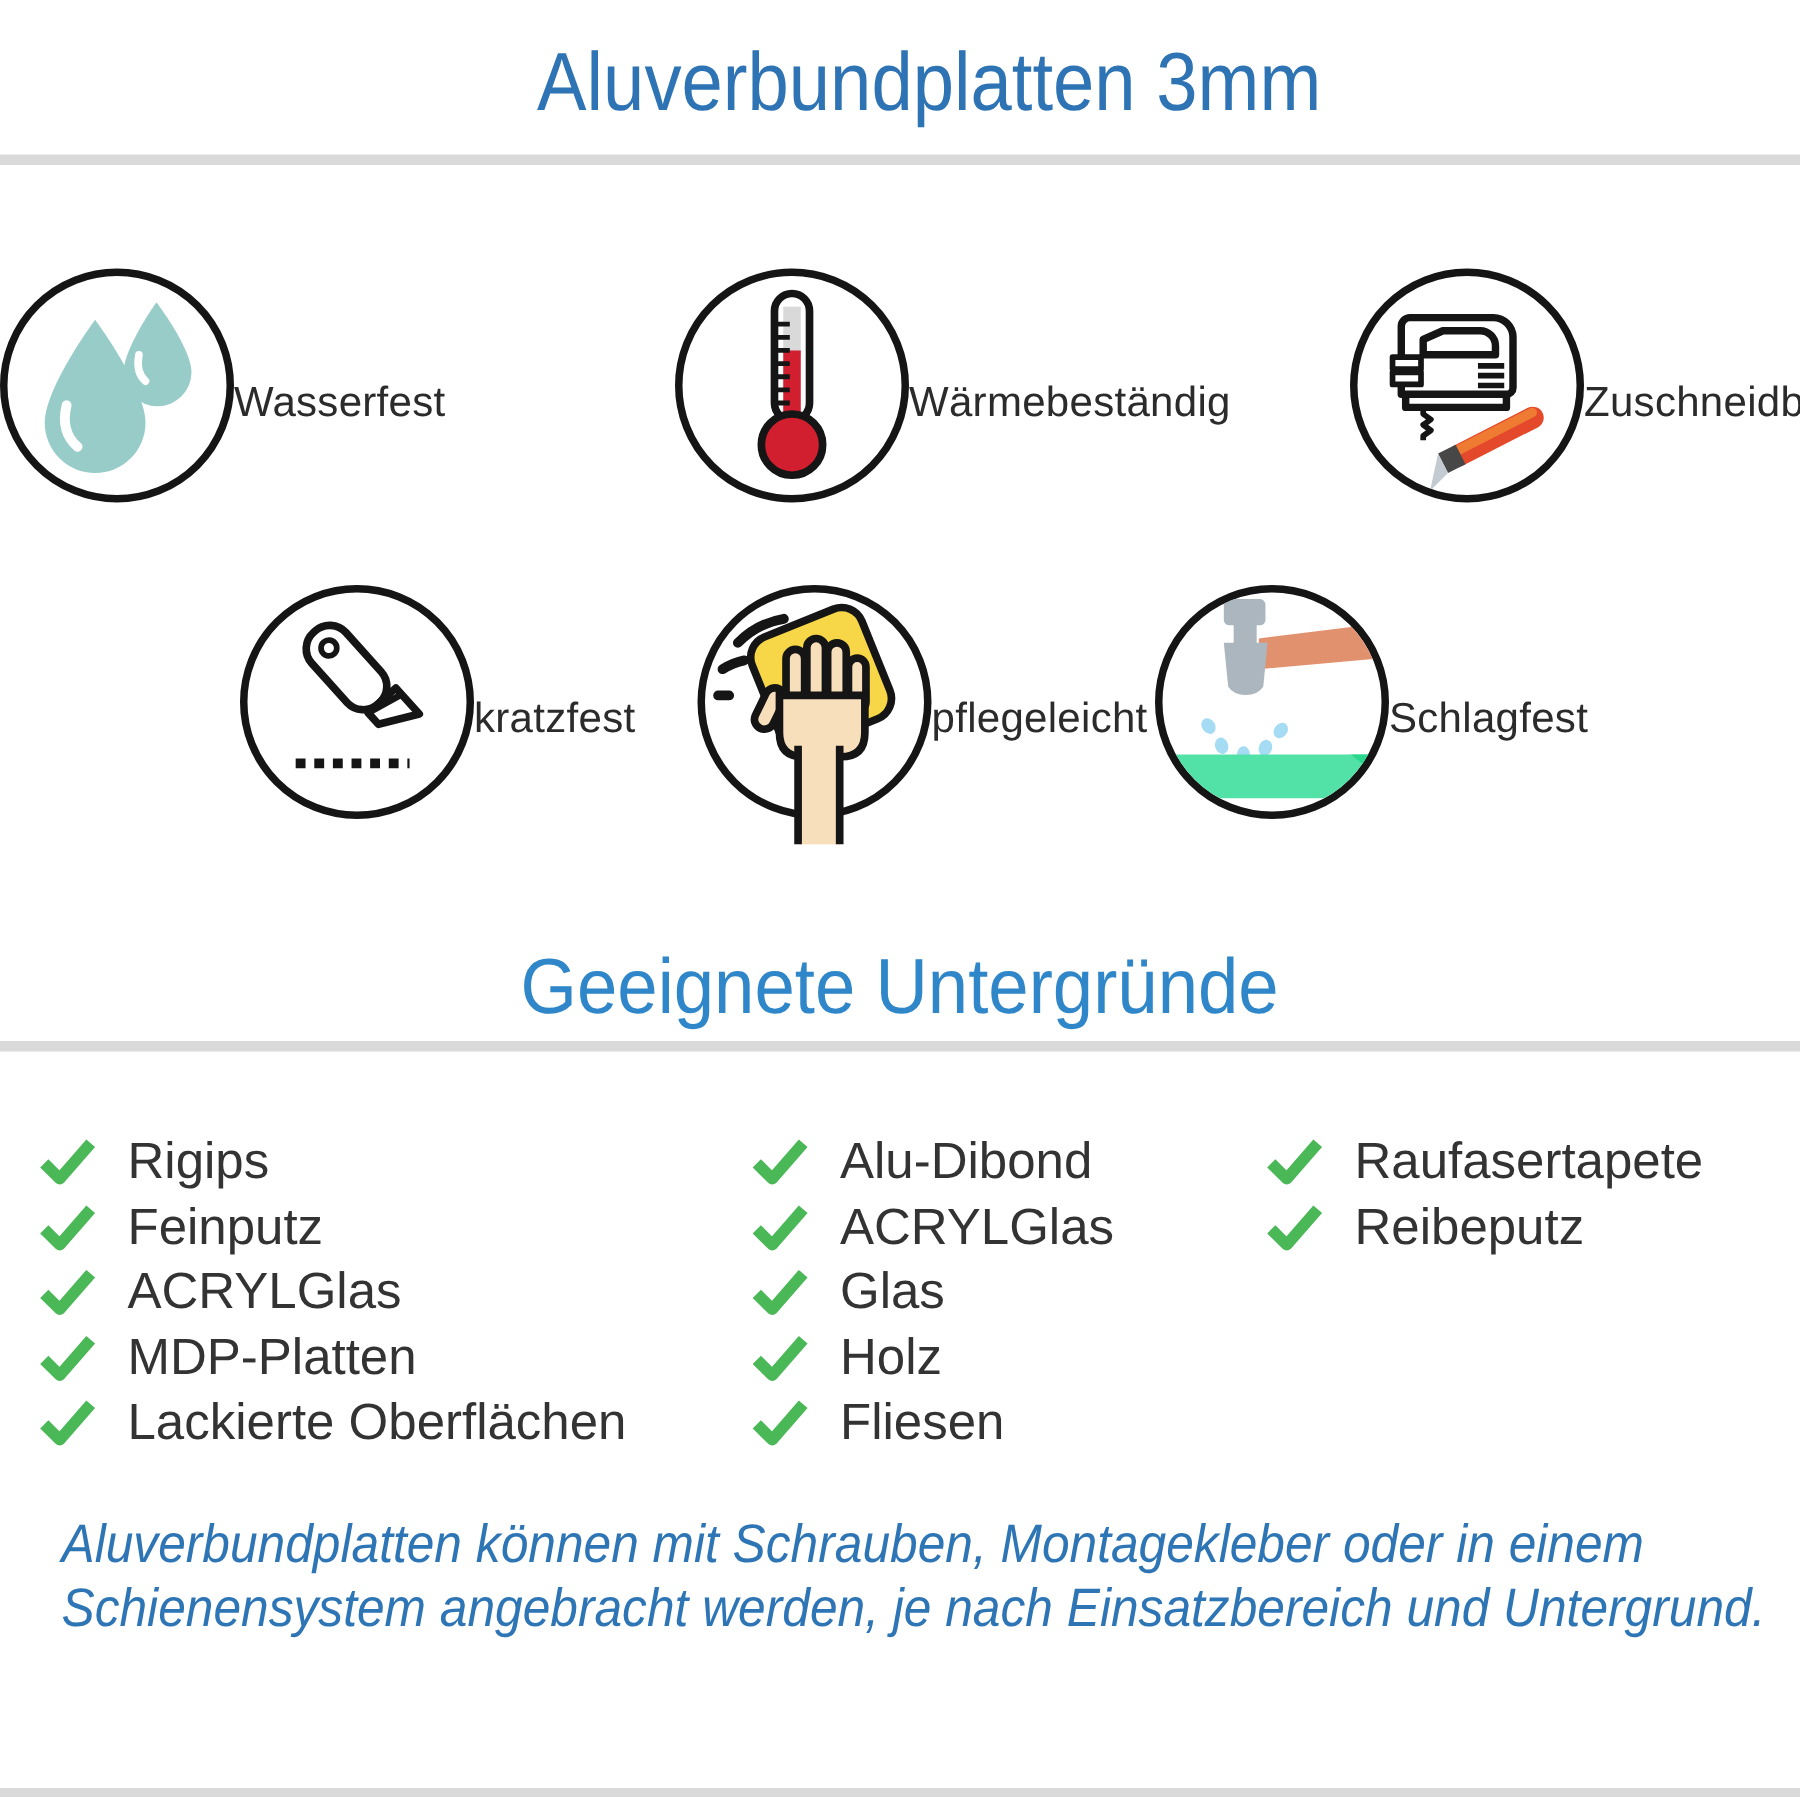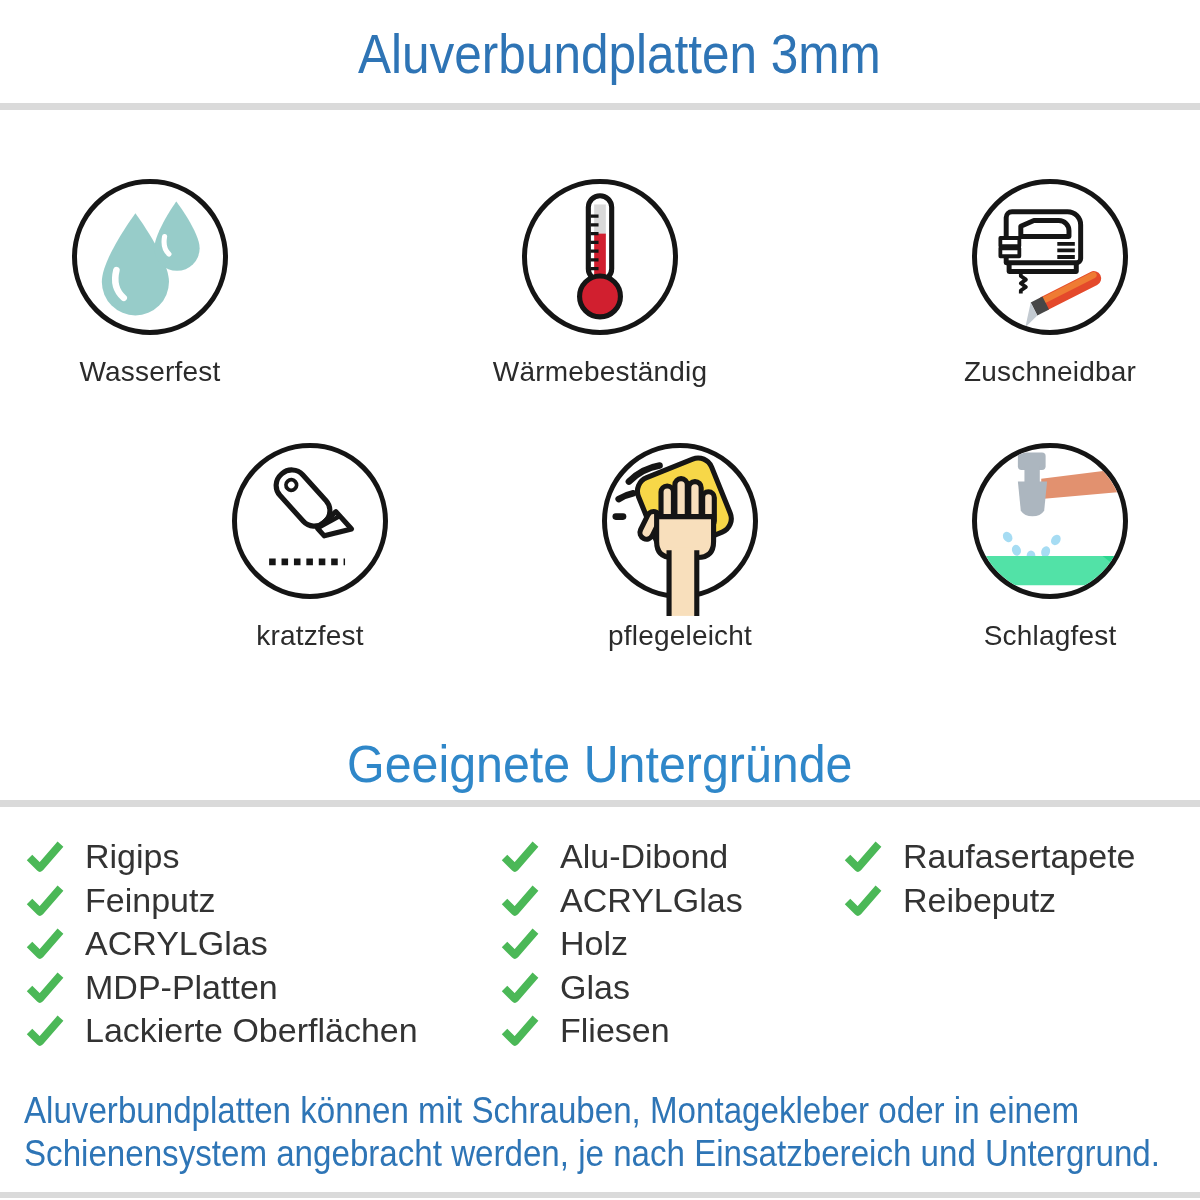--- a/index.html
+++ b/index.html
@@ -17,43 +17,43 @@
     font-family:"Liberation Sans","DejaVu Sans",sans-serif;
   }
   .page-title{
     padding-top:26px;text-align:center;font-size:55px;line-height:56px;
     font-weight:400;color:var(--title-blue);margin-bottom:21px;padding-left:38px;
   }
   .page-title .squeeze{display:inline-block;transform:scaleX(.9);transform-origin:center;}
   .divider{height:7px;background:var(--divider-gray);width:100%;}
   .feat-row{display:flex;}
   .feat-row1{margin-top:69px;justify-content:space-between;}
-  .feat-row2{margin-top:55px;padding-left:160px;justify-content:space-between;}
-  .feat{width:300px;display:flex;flex-direction:column;align-items:center;}
+  .feat-row2{margin-top:55px;padding-left:160px;padding-right:130px;justify-content:space-between;}
+  .feat{width:300px;display:flex;flex-direction:row;align-items:center;}
   .feat-circle{
     width:156px;height:156px;border:5px solid var(--ink);border-radius:50%;
     background:#fff;position:relative;flex:none;
   }
   .feat-circle svg{position:absolute;left:0;top:0;width:146px;height:146px;}
   .feat-circle svg.clipped{clip-path:circle(50% at 50% 50%);}
   .feat-circle svg.overflow{overflow:visible;}
   .feat-label{margin-top:20px;font-size:28px;line-height:33px;color:var(--label-dark);letter-spacing:.2px;}
   .section-title{
     margin:84px 0 8px;text-align:center;font-size:52px;line-height:56px;
     font-weight:400;color:var(--section-blue);
   }
   .section-title .squeeze{display:inline-block;transform:scaleX(.93);transform-origin:center;}
-  .subs{margin-top:28px;padding-left:25px;display:flex;align-items:flex-start;}
+  .subs{margin-top:52px;padding-left:25px;display:flex;align-items:flex-start;}
   .subs ul{list-style:none;}
   .subs .col1{width:475px;}
   .subs .col2{width:343px;}
   .subs li{height:43.5px;display:flex;align-items:center;}
   .check{width:40px;height:33px;flex:none;}
   .sub-label{margin-left:20px;font-size:34px;color:#333;white-space:nowrap;}
-  .footer{margin-top:36px;padding-left:24px;color:var(--footer-blue);font-size:36px;line-height:43px;}
+  .footer{margin-top:36px;padding-left:41px;color:var(--footer-blue);font-size:36px;line-height:43px;font-style:italic;}
   .footer .squeeze{display:inline-block;transform:scaleX(.92);transform-origin:left center;white-space:nowrap;}
   .bottom-divider{position:absolute;left:0;right:0;bottom:2px;height:6px;background:var(--divider-gray);}
 </style>
 </head>
 <body>
 
 <h1 class="page-title"><span class="squeeze">Aluverbundplatten 3mm</span></h1>
 <div class="divider"></div>
 
 <div class="feat-row feat-row1">
@@ -219,27 +219,27 @@
       <li>
         <svg class="check" viewBox="0 0 38 32">
           <path d="M4 17 L14 27 L34 4" fill="none" stroke="var(--check-green)" stroke-width="7.5" stroke-linejoin="round"></path>
         </svg>
         <span class="sub-label">ACRYLGlas</span>
       </li>
       <li>
         <svg class="check" viewBox="0 0 38 32">
           <path d="M4 17 L14 27 L34 4" fill="none" stroke="var(--check-green)" stroke-width="7.5" stroke-linejoin="round"></path>
         </svg>
+        <span class="sub-label">Glas</span>
+      </li>
+      <li>
+        <svg class="check" viewBox="0 0 38 32">
+          <path d="M4 17 L14 27 L34 4" fill="none" stroke="var(--check-green)" stroke-width="7.5" stroke-linejoin="round"></path>
+        </svg>
         <span class="sub-label">Holz</span>
-      </li>
-      <li>
-        <svg class="check" viewBox="0 0 38 32">
-          <path d="M4 17 L14 27 L34 4" fill="none" stroke="var(--check-green)" stroke-width="7.5" stroke-linejoin="round"></path>
-        </svg>
-        <span class="sub-label">Glas</span>
       </li>
       <li>
         <svg class="check" viewBox="0 0 38 32">
           <path d="M4 17 L14 27 L34 4" fill="none" stroke="var(--check-green)" stroke-width="7.5" stroke-linejoin="round"></path>
         </svg>
         <span class="sub-label">Fliesen</span>
       </li>
     </ul>
   <ul class="col3">
       <li>

